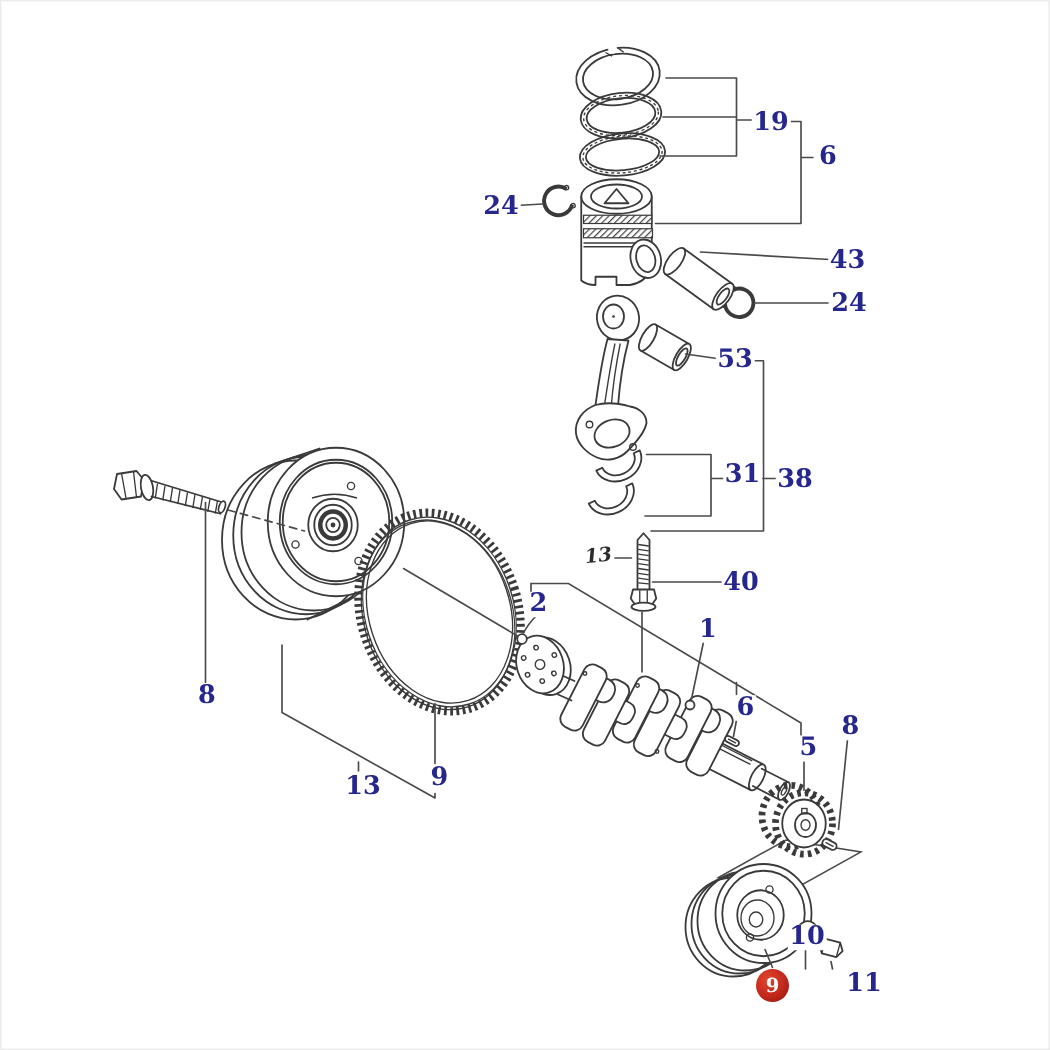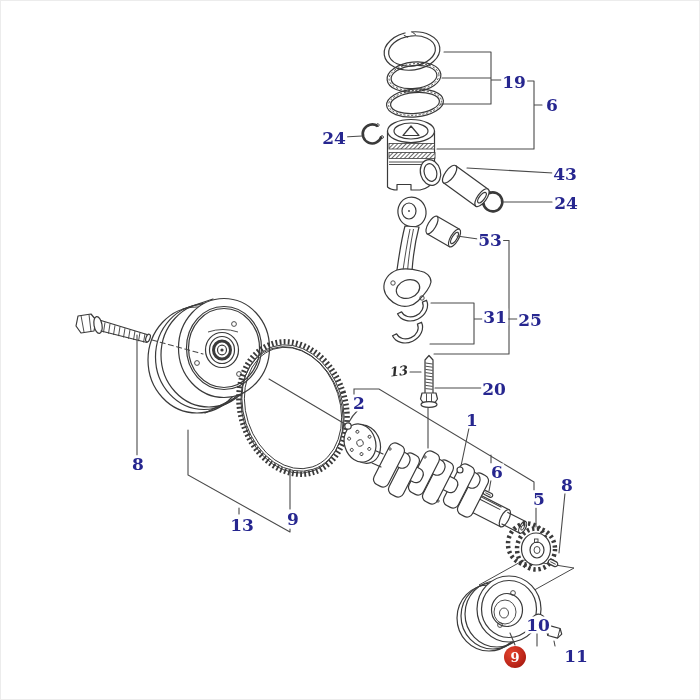--- a/index.html
+++ b/index.html
@@ -311,22 +311,22 @@
   </g>
 </svg>
 
 <span class="co" style="left:513px;top:81px">19</span>
 <span class="co" style="left:551px;top:104px">6</span>
 <span class="co" style="left:333px;top:137px">24</span>
 <span class="co" style="left:564px;top:173px">43</span>
 <span class="co" style="left:565px;top:202px">24</span>
 <span class="co" style="left:489px;top:239px">53</span>
 <span class="co" style="left:494px;top:316px">31</span>
-<span class="co" style="left:529px;top:319px">25</span>
-<span class="co" style="left:493px;top:388px">20</span>
+<span class="co" style="left:529px;top:319px">38</span>
+<span class="co" style="left:493px;top:388px">40</span>
 <span class="co" style="left:358px;top:402px">2</span>
 <span class="co" style="left:471px;top:419px">1</span>
 <span class="co" style="left:496px;top:471px">6</span>
 <span class="co" style="left:538px;top:498px">5</span>
 <span class="co" style="left:566px;top:484px">8</span>
 <span class="co" style="left:137px;top:463px">8</span>
 <span class="co" style="left:241px;top:524px">13</span>
 <span class="co" style="left:292px;top:518px">9</span>
 <span class="co" style="left:537px;top:624px">10</span>
 <span class="co" style="left:575px;top:655px">11</span>

